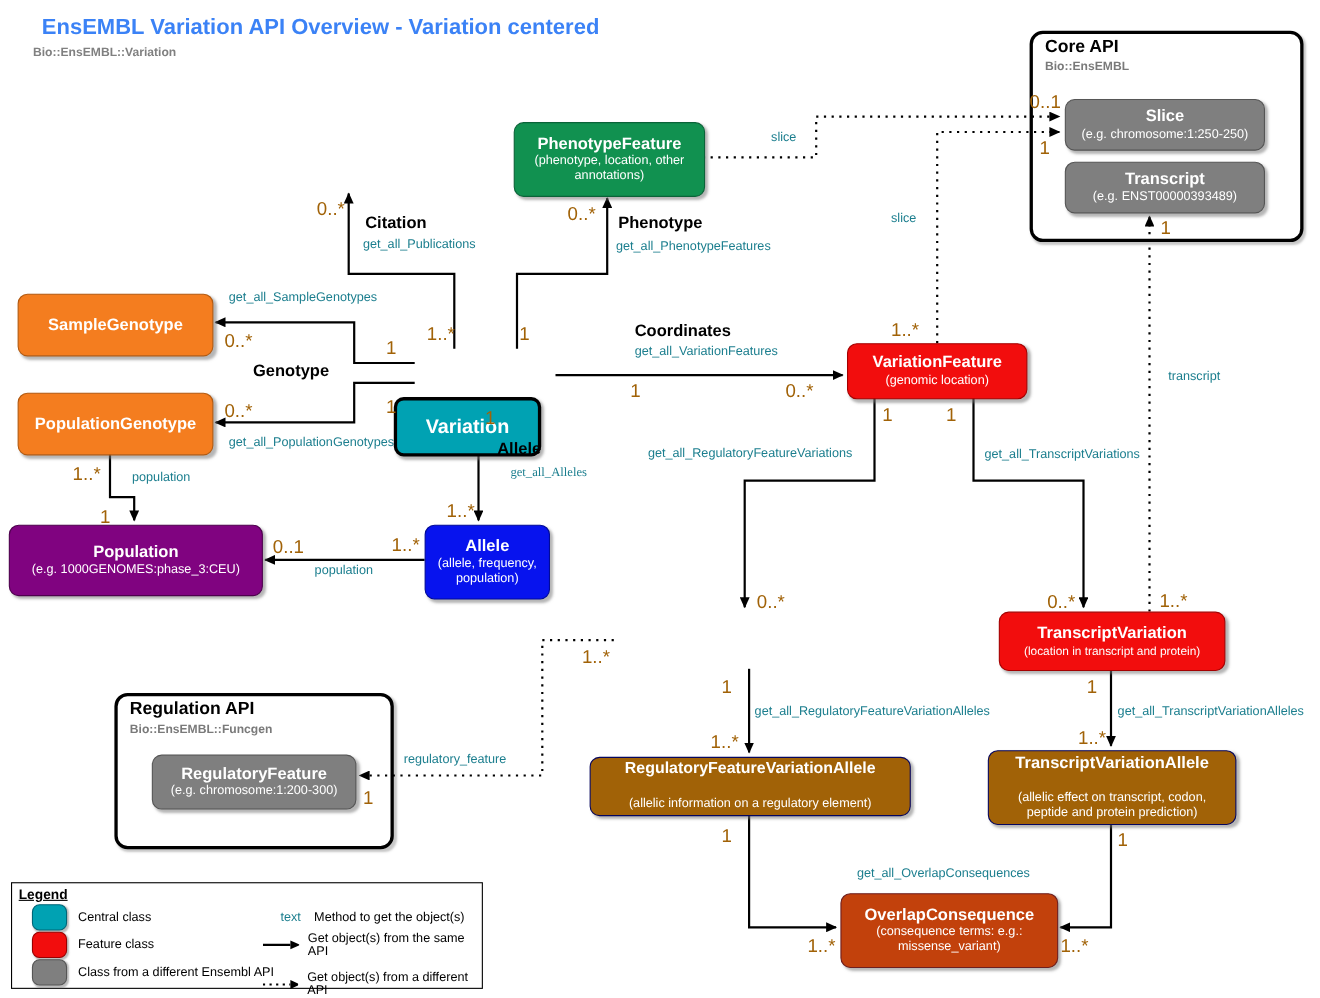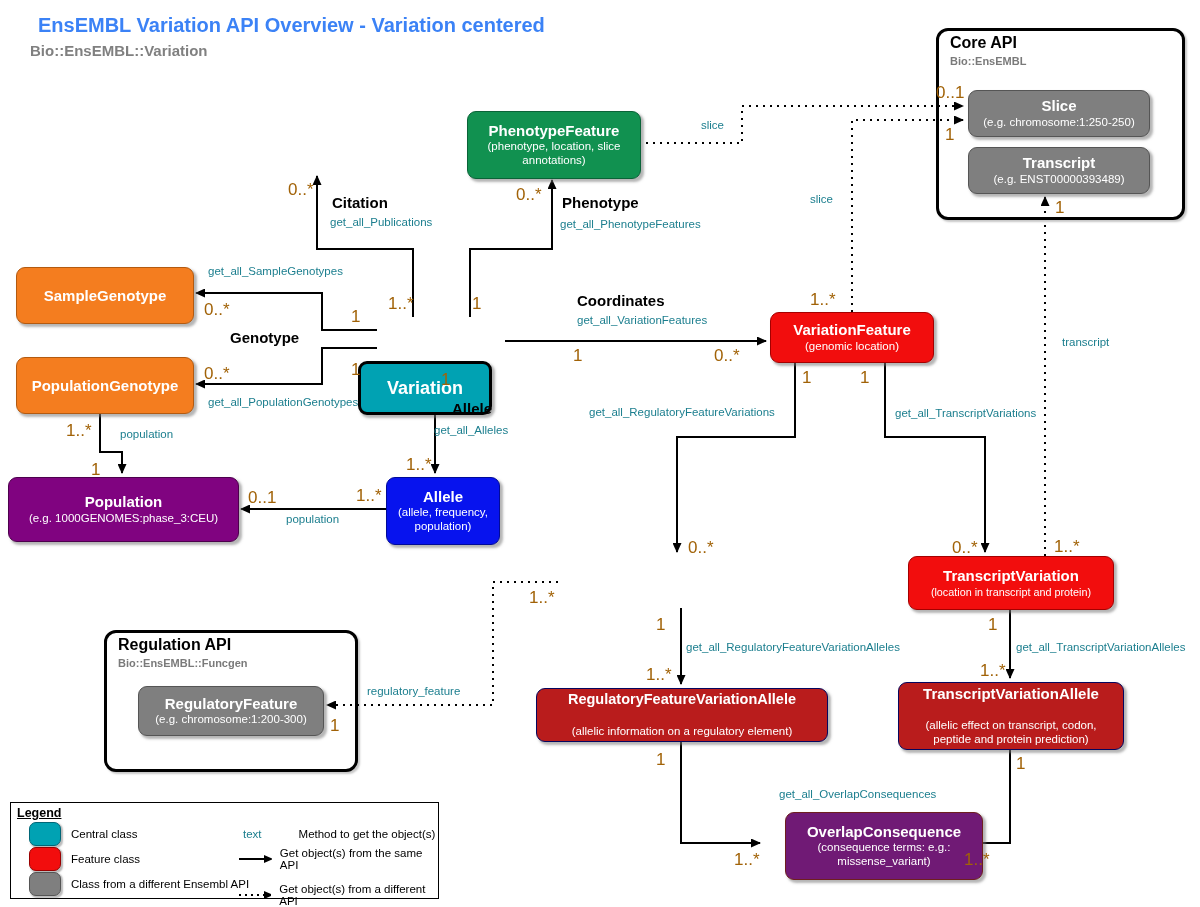--- a/index.html
+++ b/index.html
@@ -23,27 +23,27 @@
   .ctitle{position:absolute;z-index:4;font-size:16px;font-weight:bold;color:#000;white-space:nowrap;}
   .csub{position:absolute;z-index:4;font-size:11px;font-weight:bold;color:#7a7a7a;white-space:nowrap;}
   
   .c-pub   {background:#265379;border:1.5px solid #16364f;}
   .c-green {background:#119150;border:1.5px solid #0a6338;}
   .c-orange{background:#F47D1F;border:1.5px solid #b35a10;}
   .c-teal  {background:#00A2B3;border:3px solid #000;}
   .c-red   {background:#F20D0D;border:1.5px solid #a50000;}
   .c-purple{background:#800380;border:1.5px solid #4d004d;}
   .c-blue  {background:#0713EE;border:1.5px solid #000a99;}
-  .c-navy  {background:#b91c1c;border:1.5px solid #06065e;gap:16px;}
-  .c-brick {background:#701a75;border:1.5px solid #6e1f1f;margin-left:21px;}
+  .c-navy  {background:#a16207;border:1.5px solid #06065e;gap:16px;}
+  .c-brick {background:#c2410c;border:1.5px solid #6e1f1f;}
   .c-gray  {background:#7F7F7F;border:1.5px solid #555;}
   .central .node-title{font-size:18px;}
   
   .h-title{position:absolute;left:38px;top:14px;font-size:20px;font-weight:bold;color:#3b82f6;z-index:4;}
-  .h-sub{position:absolute;left:30px;top:42px;font-size:15px;font-weight:bold;color:#808080;z-index:4;}
+  .h-sub{position:absolute;left:30px;top:42px;font-size:11px;font-weight:bold;color:#808080;z-index:4;}
   
   .legend{position:absolute;left:10px;top:802px;width:427px;height:95px;border:1.5px solid #000;
           background:#fff;z-index:3;}
   .lg-title{position:absolute;left:6px;top:3px;font-size:12.5px;font-weight:bold;
             text-decoration:underline;color:#000;}
   .lg-row{position:absolute;display:flex;align-items:center;height:24px;}
   .lg-swatch{width:30px;height:22px;border-radius:7px;margin-right:10px;
              box-shadow:1.5px 1.5px 1.5px rgba(120,120,120,.5);}
   .lg-label{font-size:11.5px;color:#000;}
   .lg-text{font-size:11.5px;color:#1B7E8E;margin-right:12px;}
@@ -91,21 +91,21 @@
       <polyline points="639,143 742,143 742,106 963,106" marker-end="url(#arr)"></polyline>
       <polyline points="852,312 852,120 963,120" marker-end="url(#arr)"></polyline>
       <polyline points="1045,556 1045,197" marker-end="url(#arr)"></polyline>
       <polyline points="558,582 493,582 493,705 327,705" marker-end="url(#arr)"></polyline>
     </g>
   </svg>
 
 
   <div class="node c-green" style="left:467px;top:111px;width:172px;height:66px;">
     <div class="node-title">PhenotypeFeature</div>
-    <div class="node-sub" style="max-width:150px;">(phenotype, location, slice annotations)</div>
+    <div class="node-sub" style="max-width:150px;">(phenotype, location, other annotations)</div>
   </div>
 
   <div class="node c-gray" style="left:968px;top:90px;width:180px;height:45px;">
     <div class="node-title">Slice</div>
     <div class="node-sub nowrap">(e.g. chromosome:1:250-250)</div>
   </div>
 
   <div class="node c-gray" style="left:968px;top:147px;width:180px;height:45px;">
     <div class="node-title">Transcript</div>
     <div class="node-sub nowrap">(e.g. ENST00000393489)</div>
@@ -167,21 +167,21 @@
   <span class="lbl role" style="left:332px;top:194px;">Citation</span>
   <span class="lbl method" style="left:330px;top:216px;">get_all_Publications</span>
   <span class="lbl role" style="left:562px;top:194px;">Phenotype</span>
   <span class="lbl method" style="left:560px;top:218px;">get_all_PhenotypeFeatures</span>
   <span class="lbl method" style="left:208px;top:265px;">get_all_SampleGenotypes</span>
   <span class="lbl role" style="left:230px;top:329px;">Genotype</span>
   <span class="lbl method" style="left:208px;top:396px;">get_all_PopulationGenotypes</span>
   <span class="lbl role" style="left:577px;top:292px;">Coordinates</span>
   <span class="lbl method" style="left:577px;top:314px;">get_all_VariationFeatures</span>
   <span class="lbl role" style="left:452px;top:400px;">Allele</span>
-  <span class="lbl method" style="left:434px;top:424px;">get_all_Alleles</span>
+  <span class="lbl method" style="left:464px;top:424px;font-family:Liberation Serif, serif;">get_all_Alleles</span>
   <span class="lbl method" style="left:120px;top:428px;">population</span>
   <span class="lbl method" style="left:286px;top:513px;">population</span>
   <span class="lbl method" style="left:701px;top:119px;">slice</span>
   <span class="lbl method" style="left:810px;top:193px;">slice</span>
   <span class="lbl method" style="left:1062px;top:336px;">transcript</span>
   <span class="lbl method" style="left:589px;top:406px;">get_all_RegulatoryFeatureVariations</span>
   <span class="lbl method" style="left:895px;top:407px;">get_all_TranscriptVariations</span>
   <span class="lbl method" style="left:686px;top:641px;">get_all_RegulatoryFeatureVariationAlleles</span>
   <span class="lbl method" style="left:1016px;top:641px;">get_all_TranscriptVariationAlleles</span>
   <span class="lbl method" style="left:779px;top:788px;">get_all_OverlapConsequences</span>
@@ -230,21 +230,21 @@
       <span class="lg-label">Central class</span>
     </div>
     <div class="lg-row" style="left:18px;top:44px;">
       <div class="lg-swatch" style="background:#F20D0D;border:1px solid #900;"></div>
       <span class="lg-label">Feature class</span>
     </div>
     <div class="lg-row" style="left:18px;top:69px;">
       <div class="lg-swatch" style="background:#7F7F7F;border:1px solid #555;"></div>
       <span class="lg-label">Class from a different Ensembl API</span>
     </div>
-    <div class="lg-row" style="left:232px;top:19px;gap:25px;">
+    <div class="lg-row" style="left:244px;top:19px;">
       <span class="lg-text">text</span>
       <span class="lg-label">Method to get the object(s)</span>
     </div>
     <div class="lg-row" style="left:228px;top:44px;">
       <svg class="lg-arrow" width="34" height="10">
         <line x1="0" y1="5" x2="25" y2="5" stroke="#000" stroke-width="2"></line>
         <path d="M25,1 L34,5 L25,9 z" fill="#000"></path>
       </svg>
       <span class="lg-label">Get object(s) from the same API</span>
     </div>

